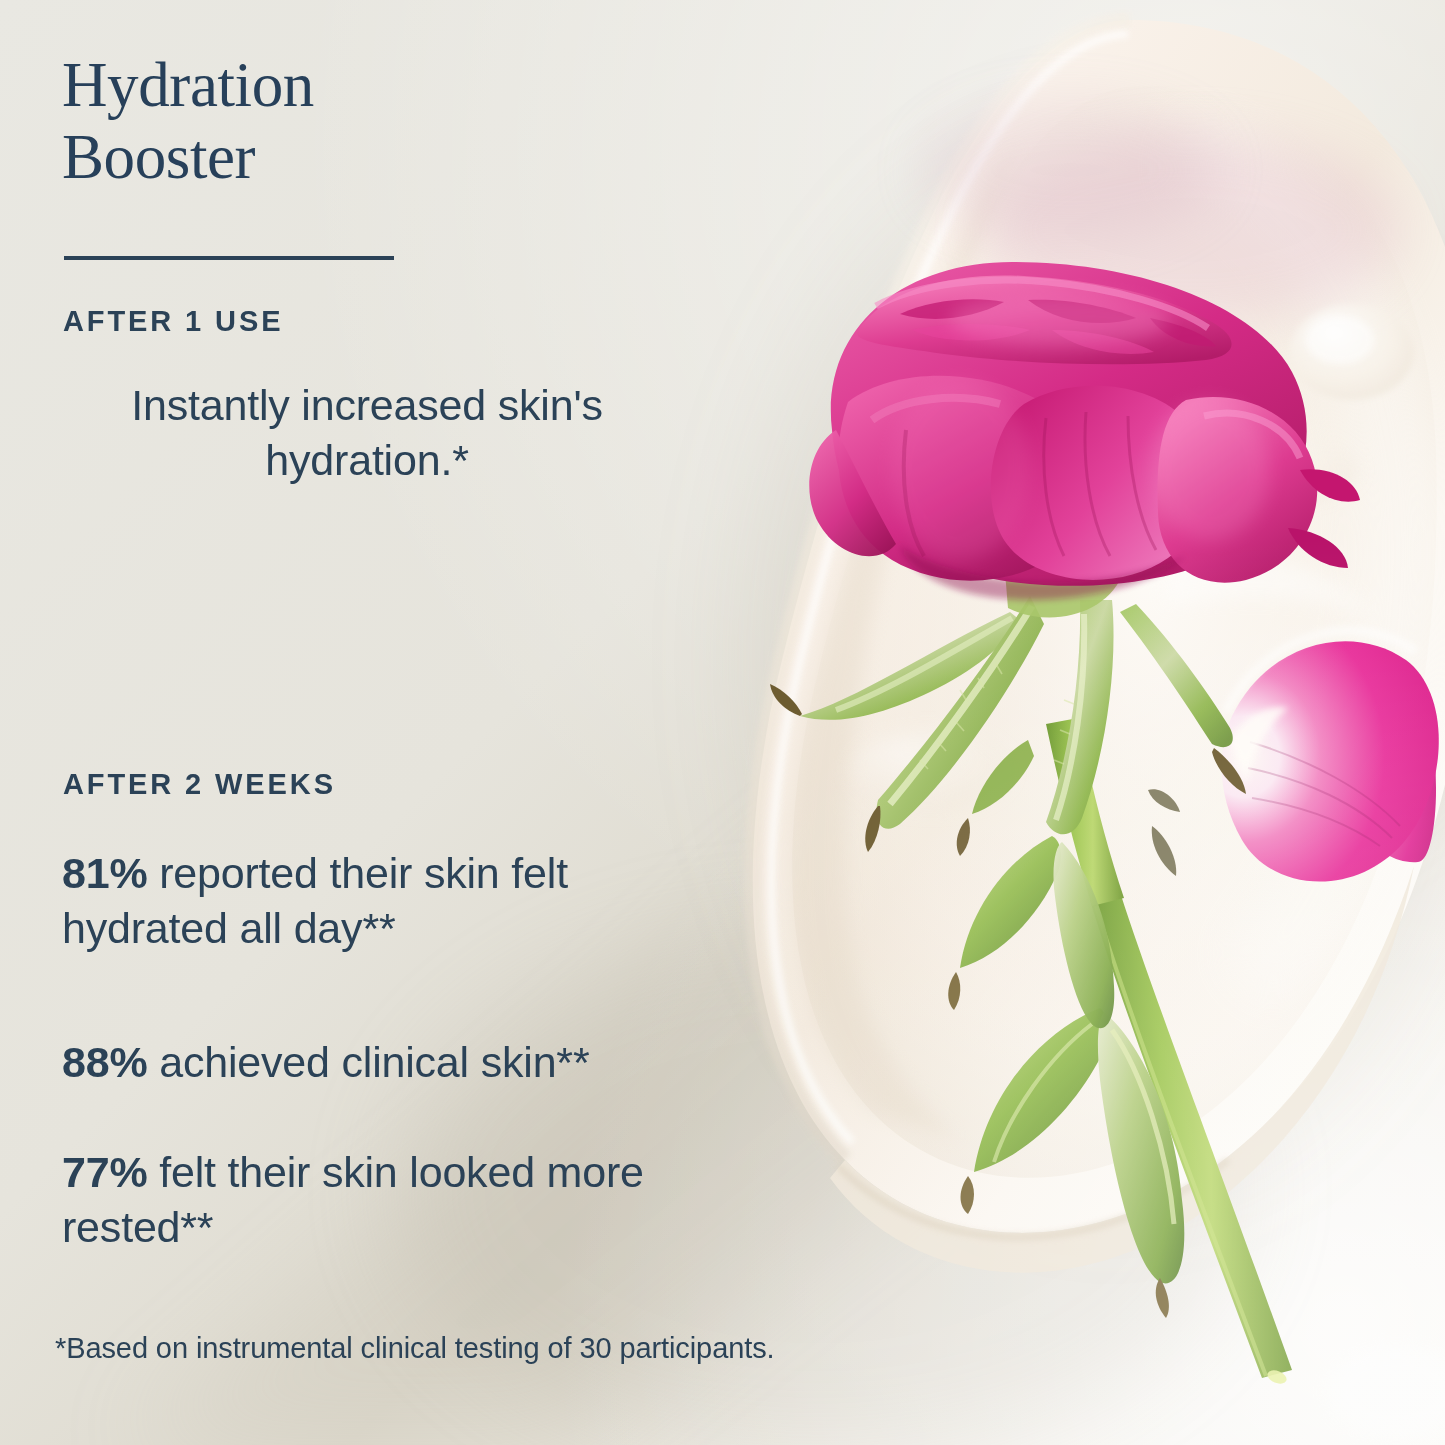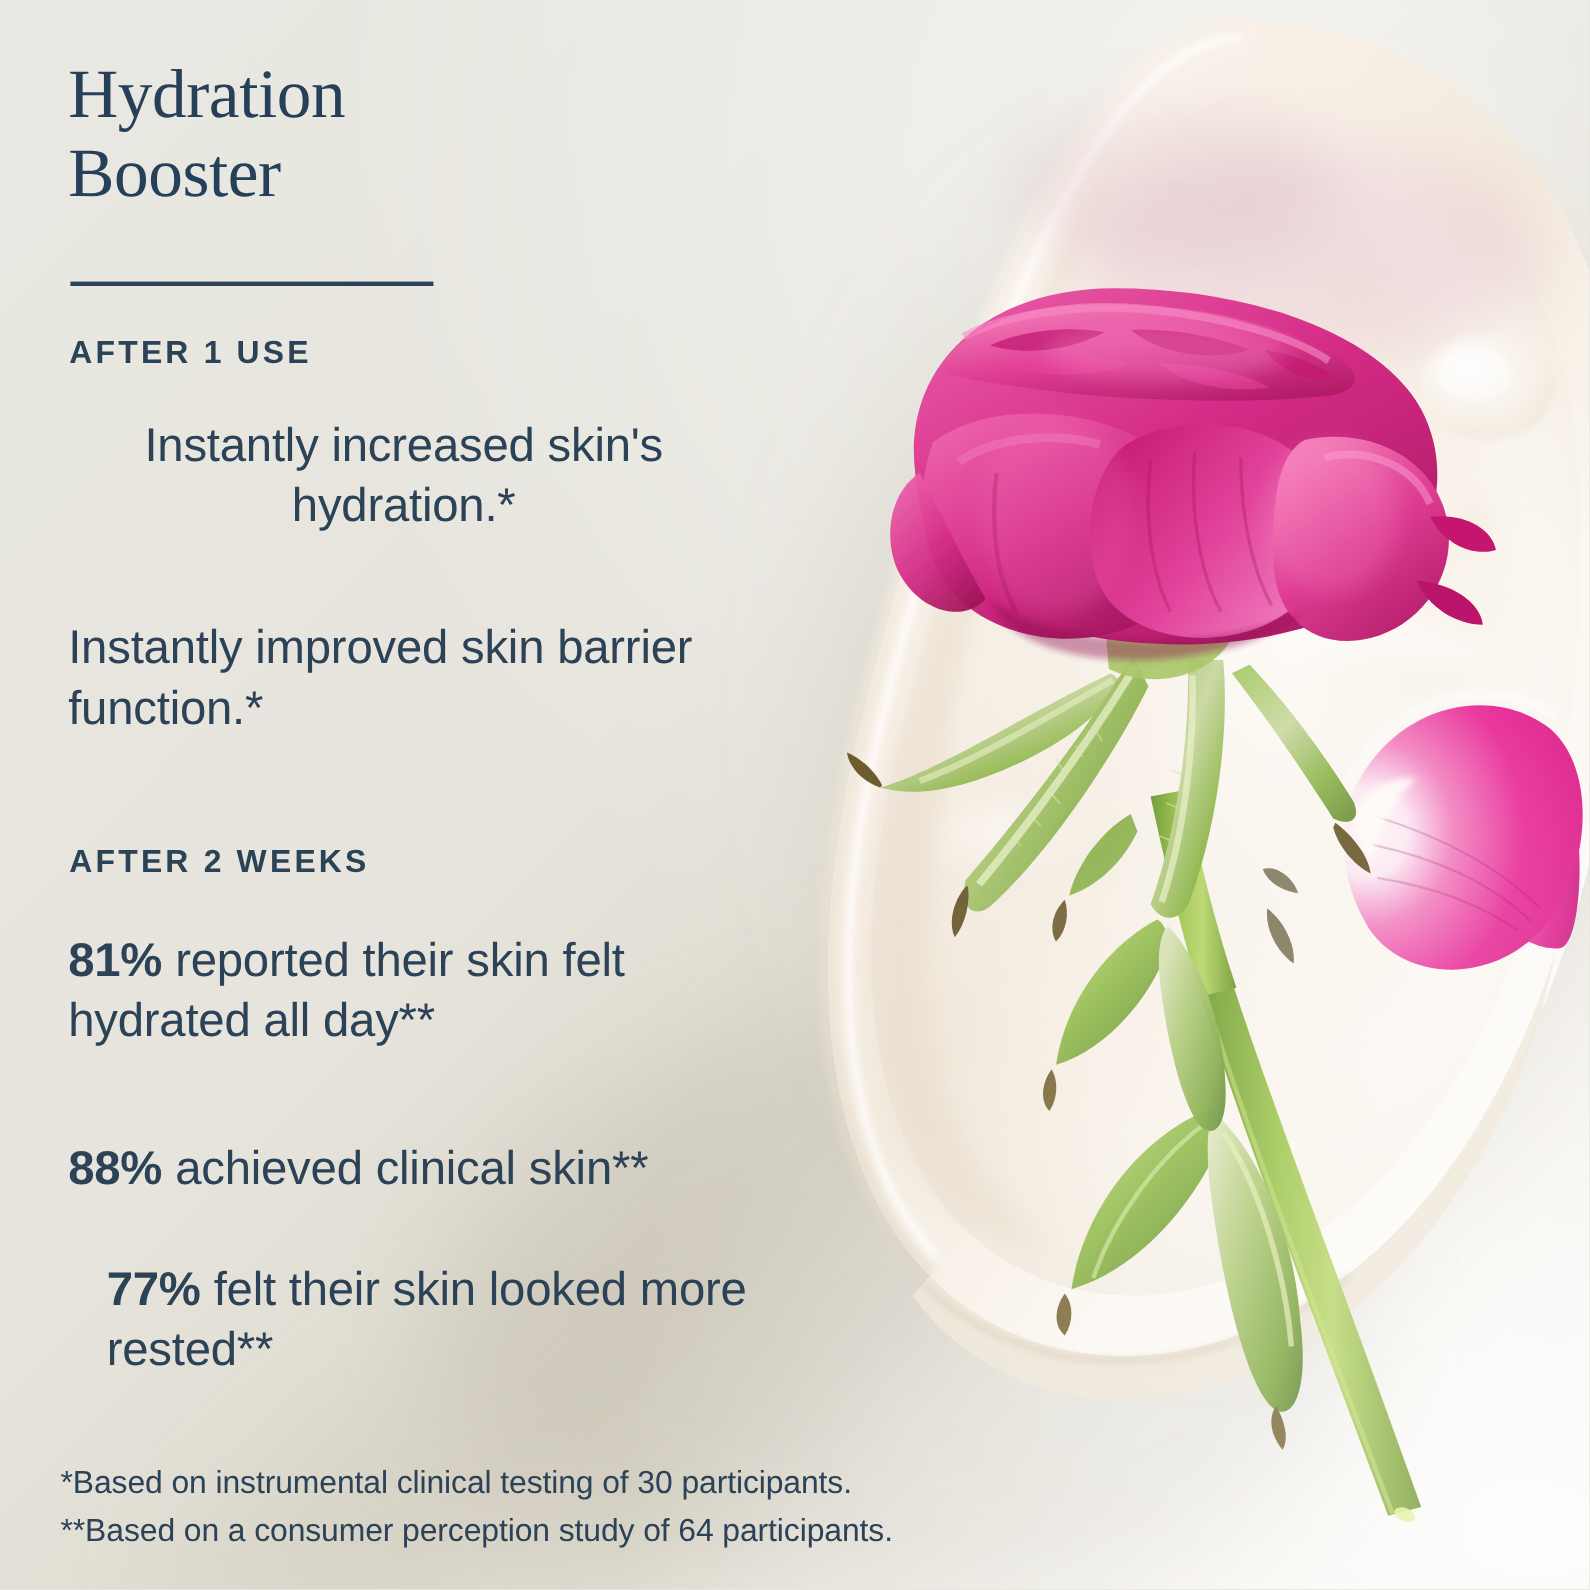--- a/index.html
+++ b/index.html
@@ -75,21 +75,21 @@
     color:#2b4257;
     letter-spacing:-0.2px;
     width:730px;
   }
   .stat b { font-weight:700;text-align:right; }
 
   #b1 { top:378px; width:610px;text-align:center; }
   #b2 { top:562px; width:715px; }
   #s1 { top:846px; width:640px; }
   #s2 { top:1035px; width:700px; }
-  #s3 { top:1145px; width:620px;margin-left:35px; }
+  #s3 { top:1145px; width:620px; }
 
   .footnotes {
     position:absolute;
     left:55px; top:1326px;
     font-size:29px;
     line-height:1.52;
     color:#2b4257;
     letter-spacing:-0.1px;
   }
   .footnotes div { white-space:nowrap; }
@@ -506,37 +506,33 @@
     </div>
 
     <div class="divider"></div>
 
     <div class="section-head" id="head-1">AFTER 1 USE</div>
 
     <div class="stat" id="b1">
       <span>Instantly increased skin's hydration.*</span>
     </div>
 
-    <div class="stat" id="b2">
-      <span>Instantly improved skin barrier function.*</span>
-    </div>
 
     <div class="section-head" id="head-2">AFTER 2 WEEKS</div>
 
     <div class="stat" id="s1">
       <b>81%</b><span> reported their skin felt hydrated all day**</span>
     </div>
 
     <div class="stat" id="s2">
       <b>88%</b><span> achieved clinical skin**</span>
     </div>
 
     <div class="stat" id="s3">
       <b>77%</b><span> felt their skin looked more rested**</span>
     </div>
 
     <div class="footnotes">
       <div>*Based on instrumental clinical testing of 30 participants.</div>
-      <div>**Based on a consumer perception study of 64 participants.</div>
     </div>
 
   </div>
 </div>
 
 </body></html>

